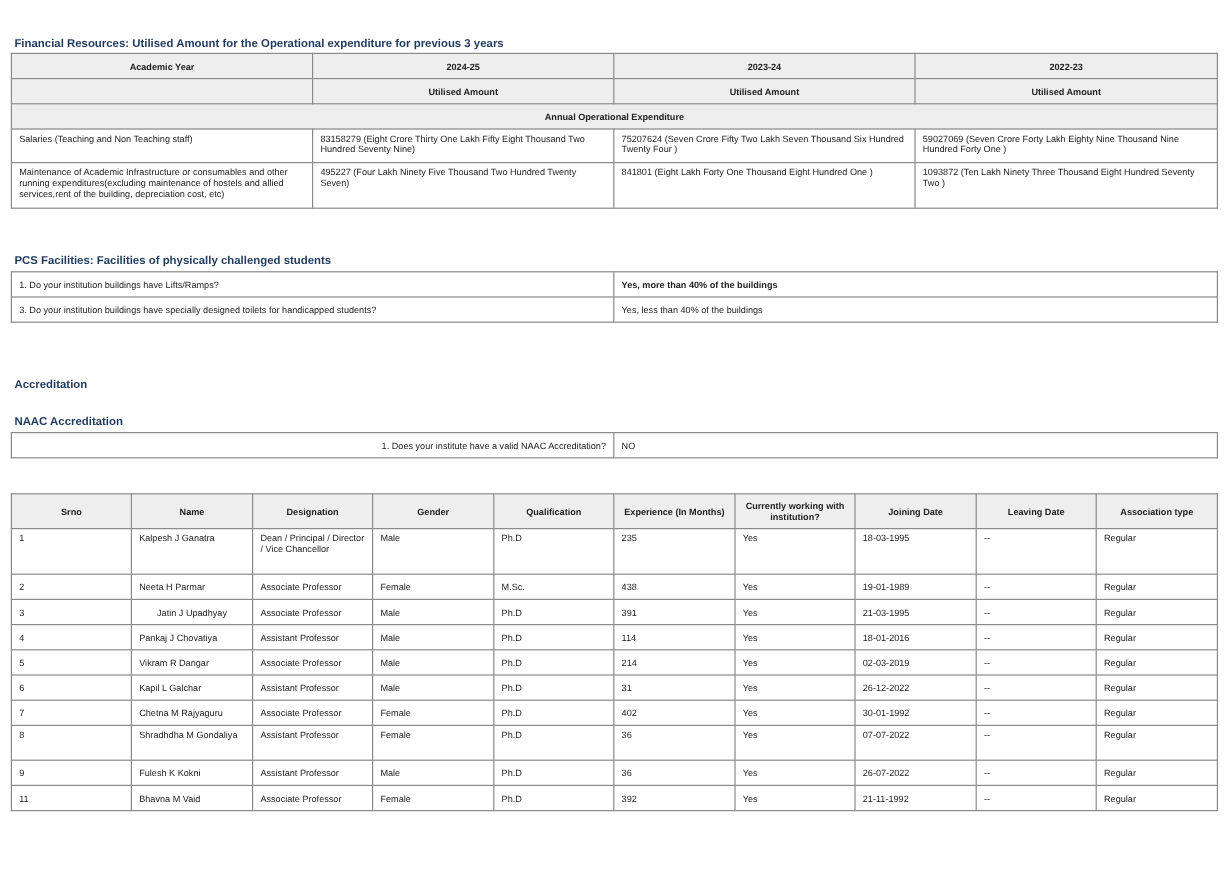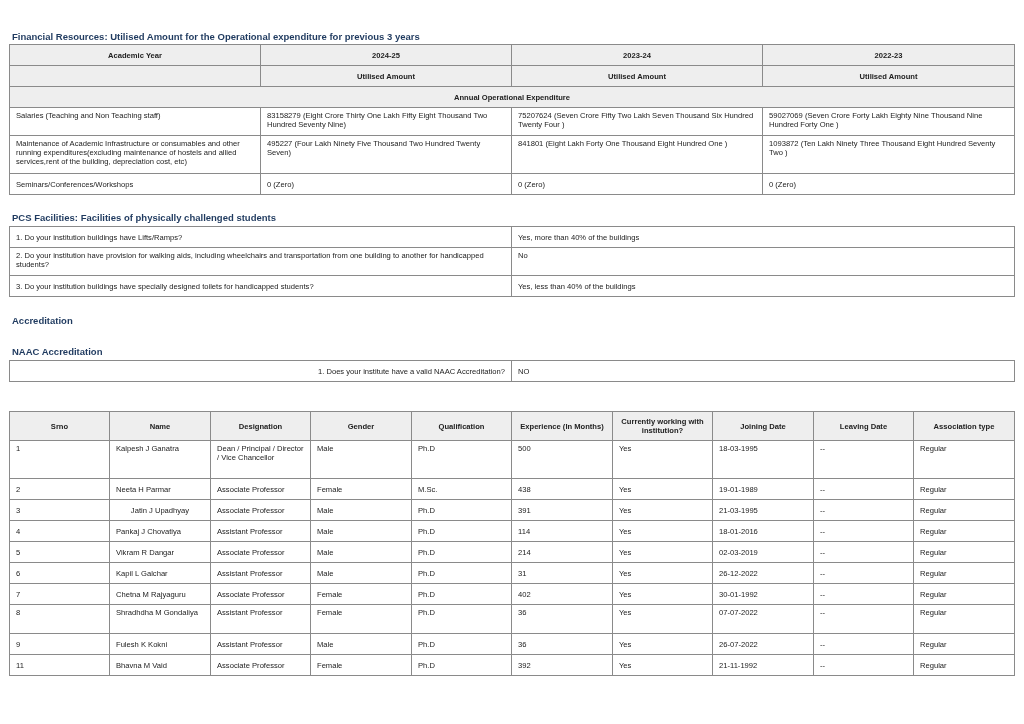--- a/index.html
+++ b/index.html
@@ -55,43 +55,33 @@
     <td>83158279 (Eight Crore Thirty One Lakh Fifty Eight Thousand Two Hundred Seventy Nine)</td>
     <td>75207624 (Seven Crore Fifty Two Lakh Seven Thousand Six Hundred Twenty Four )</td>
     <td>59027069 (Seven Crore Forty Lakh Eighty Nine Thousand Nine Hundred Forty One )</td>
   </tr>
   <tr style="height:38px;">
     <td>Maintenance of Academic Infrastructure or consumables and other running expenditures(excluding maintenance of hostels and allied services,rent of the building, depreciation cost, etc)</td>
     <td>495227 (Four Lakh Ninety Five Thousand Two Hundred Twenty Seven)</td>
     <td>841801 (Eight Lakh Forty One Thousand Eight Hundred One )</td>
     <td>1093872 (Ten Lakh Ninety Three Thousand Eight Hundred Seventy Two )</td>
   </tr>
-  <tr style="height:21px;">
-    <td style="vertical-align:middle;">Seminars/Conferences/Workshops</td>
-    <td style="vertical-align:middle;">0 (Zero)</td>
-    <td style="vertical-align:middle;">0 (Zero)</td>
-    <td style="vertical-align:middle;">0 (Zero)</td>
-  </tr>
 </tbody>
   </table>
 
 <div class="section-title" style="top:212px;">PCS Facilities: Facilities of physically challenged students</div>
 <table style="top:226px;">
   <colgroup>
       <col style="width:502px">
       <col style="width:503px">
     </colgroup>
   <tbody>
       <tr style="height:21px;margin-left:44px;">
     <td style="vertical-align:middle;">1. Do your institution buildings have Lifts/Ramps?</td>
-    <td style="vertical-align:middle;">Yes, more than 40% of the buildings</td>
-  </tr>
-  <tr style="height:28px;">
-    <td>2. Do your institution have provision for walking aids, including wheelchairs and transportation from one building to another for handicapped students?</td>
-    <td>No</td>
+    <td style="vertical-align:middle;font-weight:bold;">Yes, more than 40% of the buildings</td>
   </tr>
   <tr style="height:21px;">
     <td style="vertical-align:middle;">3. Do your institution buildings have specially designed toilets for handicapped students?</td>
     <td style="vertical-align:middle;">Yes, less than 40% of the buildings</td>
   </tr>
 </tbody>
   </table>
 
 <div class="section-title" style="top:315px;">Accreditation</div>
 
@@ -137,21 +127,21 @@
         <th>Association type</th>
       </tr>
   </thead>
   <tbody id="faculty-body">
       <tr style="height: 38px;">
         <td>1</td>
         <td>Kalpesh J Ganatra</td>
         <td>Dean / Principal / Director / Vice Chancellor</td>
         <td>Male</td>
         <td>Ph.D</td>
-        <td>500</td>
+        <td>235</td>
         <td>Yes</td>
         <td>18-03-1995</td>
         <td>--</td>
         <td>Regular</td>
       </tr>
       <tr style="height: 21px;">
         <td style="vertical-align: middle;">2</td>
         <td style="vertical-align: middle;">Neeta H Parmar</td>
         <td style="vertical-align: middle;">Associate Professor</td>
         <td style="vertical-align: middle;">Female</td>

